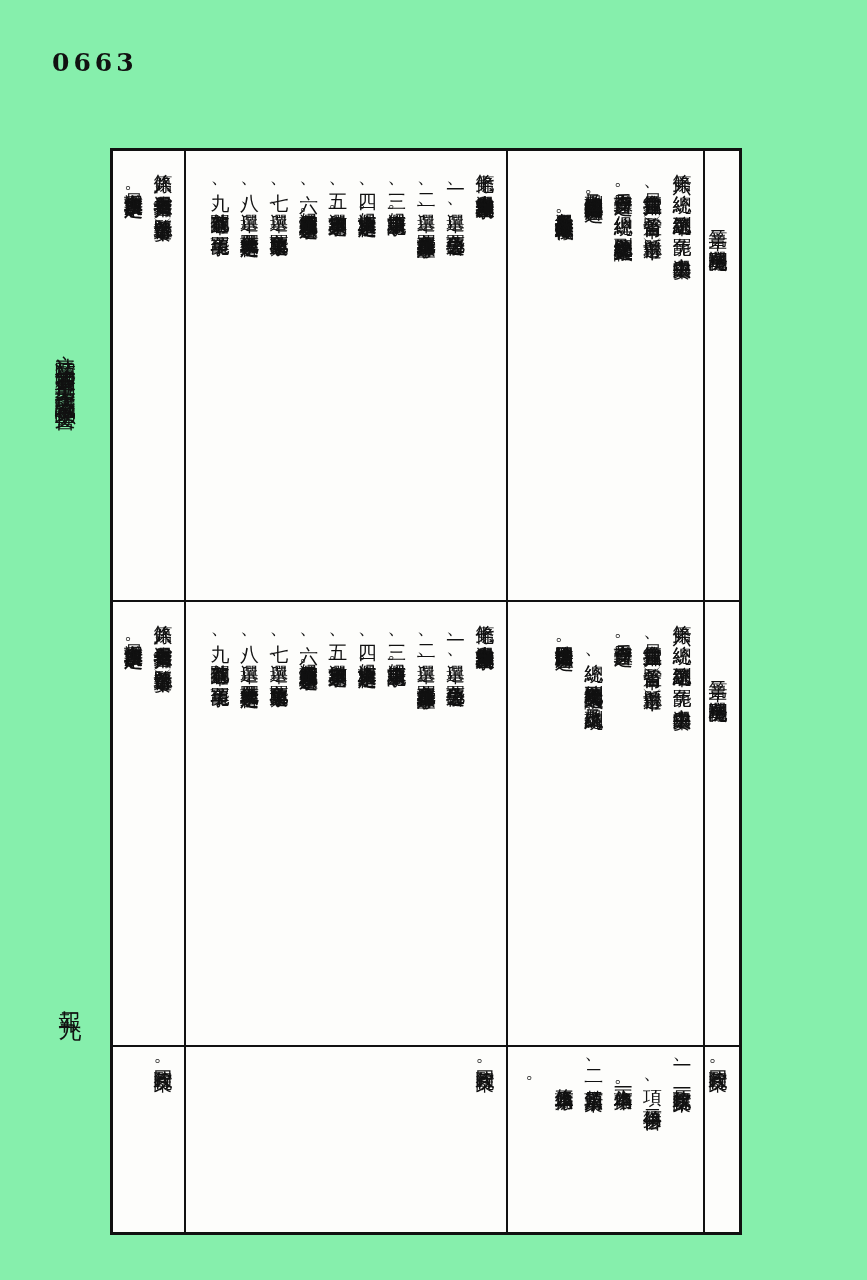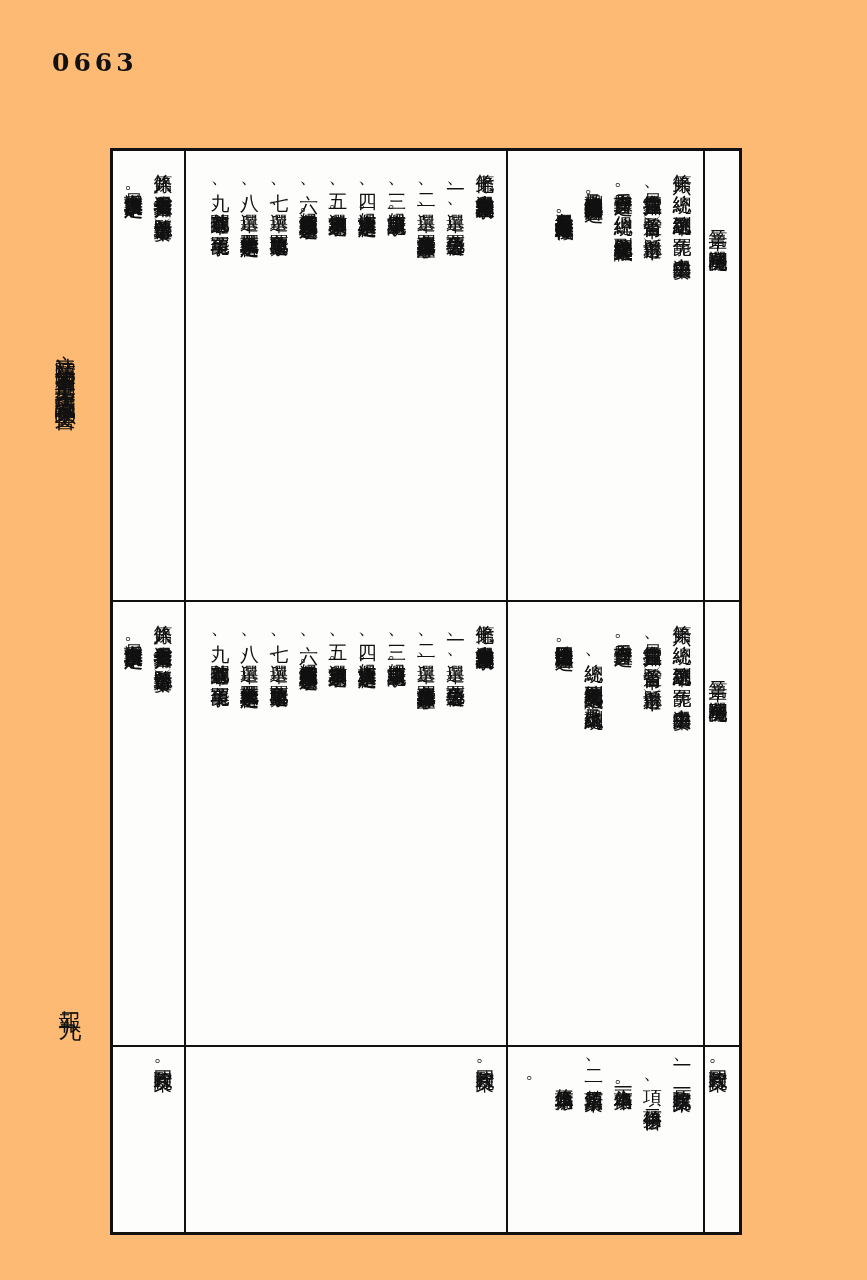--- a/index.html
+++ b/index.html
@@ -1,18 +1,18 @@
 <!DOCTYPE html>
 <html><head>
 <meta charset="utf-8">
 <style>
   html,body{margin:0;padding:0;background:#e8e8e4;}
   .page{
     position:relative;width:867px;height:1280px;margin:0 auto;
-    background:#fdba74;color:#111;
+    background:#86efac;color:#111;
     font-family:"Liberation Serif","DejaVu Serif",serif;
     overflow:hidden;
   }
   .page-number{
     position:absolute;left:52px;top:48px;
     font-size:25px;font-weight:700;letter-spacing:4px;
     font-family:"DejaVu Serif","Liberation Serif",serif;
   }
   .side-title{
     position:absolute;left:52px;top:338px;

